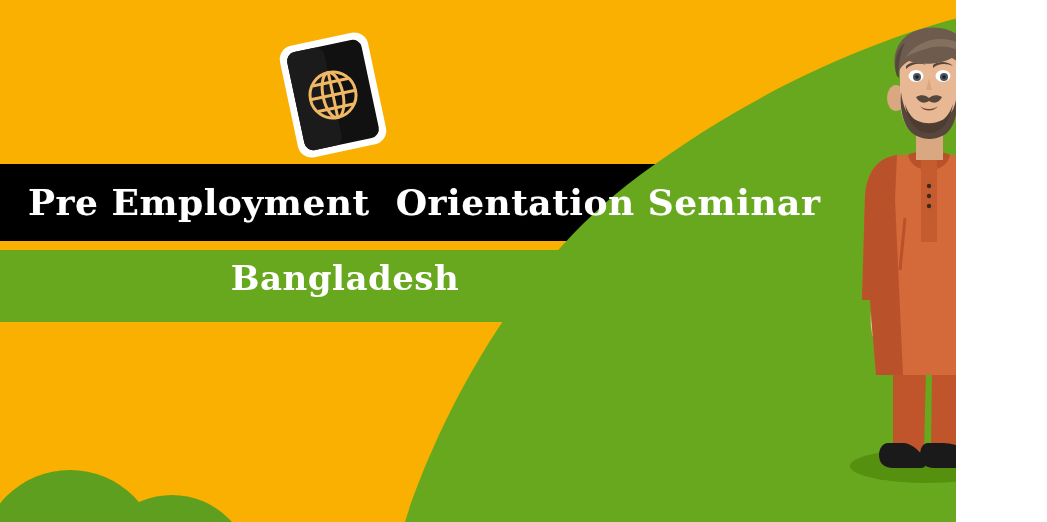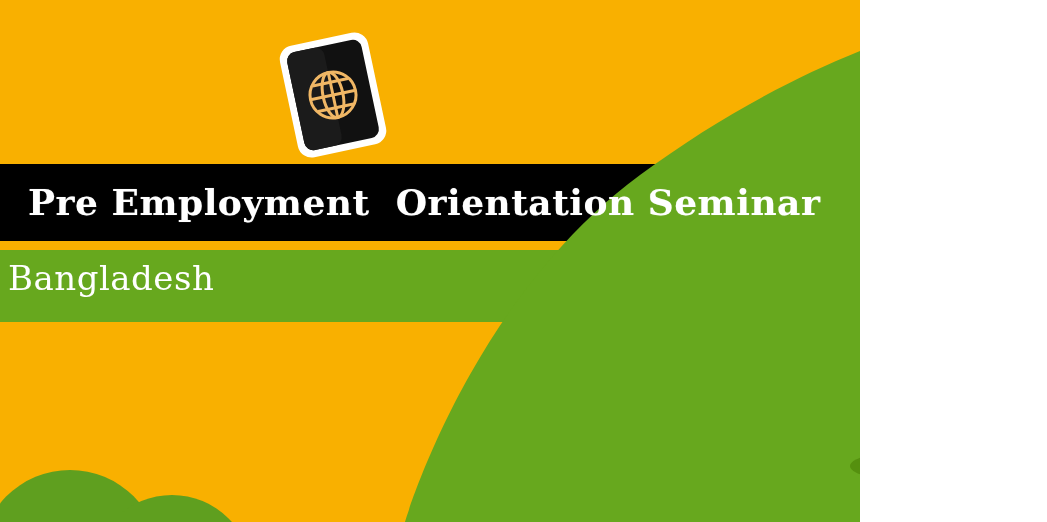--- a/index.html
+++ b/index.html
@@ -5,21 +5,21 @@
   html, body {
     margin: 0;
     padding: 0;
     background: #ffffff;
   }
   body {
     font-family: "Liberation Serif", serif;
   }
   .banner {
     position: relative;
-    width: 860px;
+    width: 956px;
     height: 522px;
     overflow: hidden;
     background: #404040;
   }
   .svg-layer {
     position: absolute;
     top: 0;
     left: 0;
     width: 1047px;
     height: 522px;
@@ -38,28 +38,27 @@
     letter-spacing: 0.5px;
     white-space: pre;
     z-index: 6;
     text-shadow: 0 0 1px rgba(255,255,255,0.35);
   }
   .subtitle-text {
     position: absolute;
     left: 0;
     top: 258px;
     width: 690px;
-    text-align: left;
+    text-align: center;
     color: #ffffff;
     font-family: "DejaVu Serif", "Liberation Serif", serif;
-    font-weight: 400;
+    font-weight: 700;
     font-size: 34px;
     letter-spacing: 0.5px;
     z-index: 6;
-    padding-left: 8px;
   }
 </style>
 </head>
 <body>
 
 <div class="banner">
 
   <svg class="svg-layer" viewBox="0 0 1047 522" width="1047" height="522">
 
     <rect x="0" y="0" width="1047" height="522" fill="#f9b000"></rect>

